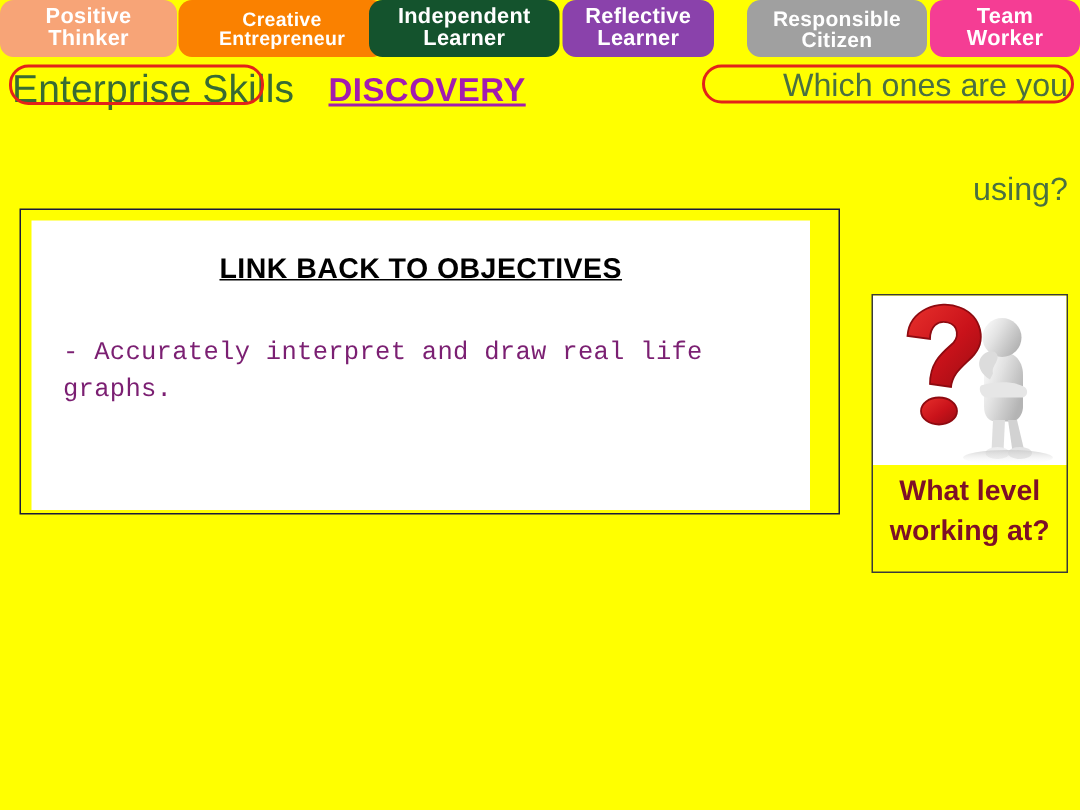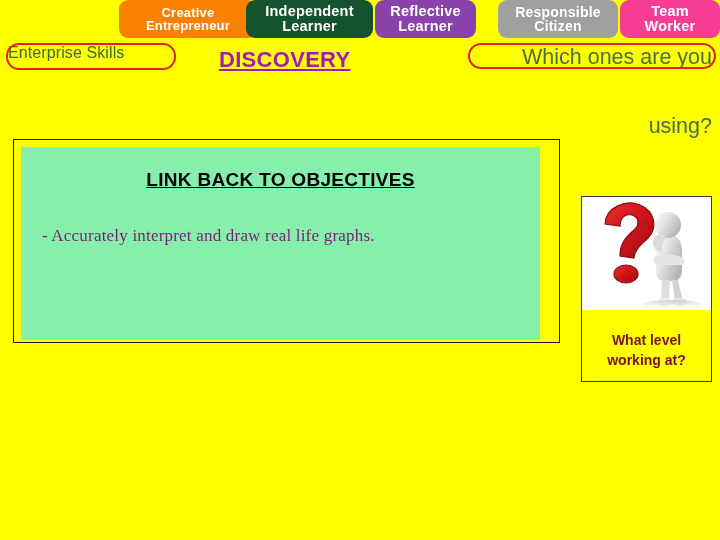--- a/index.html
+++ b/index.html
@@ -49,21 +49,21 @@
   .tab-2 { left: 246px; width: 127px; background: #14532d; font-size: 14.5px; }
   .tab-3 { left: 375px; width: 101px; background: #8a42ab; font-size: 14.5px; }
   .tab-4 { left: 498px; width: 120px; background: #a0a0a0; font-size: 14px; text-align: center; }
   .tab-5 { left: 620px; width: 100px; background: #f53d94; font-size: 14.5px; }
 
   
   .enterprise-skills {
     position: absolute;
     left: 8px;
     top: 44px;
-    font-size: 16px;
+    font-size: 26px;
     color: #386b33;
     white-space: nowrap;
     letter-spacing: 0.1px;
   }
   .red-outline-left {
     position: absolute;
     left: 6px;
     top: 43px;
     width: 170px;
     height: 27px;
@@ -118,36 +118,36 @@
     border: 1.5px solid #1b1b3a;
     box-sizing: border-box;
     background: #ffff00;
   }
   .objectives-inner {
     position: absolute;
     left: 21px;
     top: 147px;
     width: 519px;
     height: 193px;
-    background: #86efac;
+    background: #ffffff;
     box-sizing: border-box;
     padding: 14px 14px 0 14px;
   }
   .objectives-title {
     text-align: center;
     font-size: 19px;
     font-weight: bold;
     color: #000000;
     text-decoration: underline;
     letter-spacing: 0.3px;
     margin-top: 8px;
   }
   .objectives-body {
     margin-top: 33px;
-    font-family: Liberation Serif, serif;
+    font-family: Liberation Mono, monospace;
     font-size: 17px;
     color: #7b1f72;
     line-height: 1.45;
     letter-spacing: 0.2px;
     padding-left: 7px;
   }
 
   
   .question-panel {
     position: absolute;
@@ -164,31 +164,35 @@
     position: relative;
     width: 100%;
     height: 113px;
     background: #ffffff;
     overflow: hidden;
   }
   .qp-caption {
     text-align: center;
     color: #7d1027;
     font-weight: bold;
-    font-size: 14px;
+    font-size: 19px;
     line-height: 1.42;
-    padding-top: 21px;
+    padding-top: 5px;
   }
   .qp-caption .ln { display: block; white-space: nowrap; }
 </style>
 </head>
 <body>
 
 <div class="skill-band">
 
+  <div class="skill-tab tab-0">
+    <span class="ln">Positive</span>
+    <span class="ln">Thinker</span>
+  </div>
 
   <div class="skill-tab tab-1">
     <span class="ln">Creative</span>
     <span class="ln">Entrepreneur</span>
   </div>
 
   <div class="skill-tab tab-2">
     <span class="ln">Independent</span>
     <span class="ln">Learner</span>
   </div>

